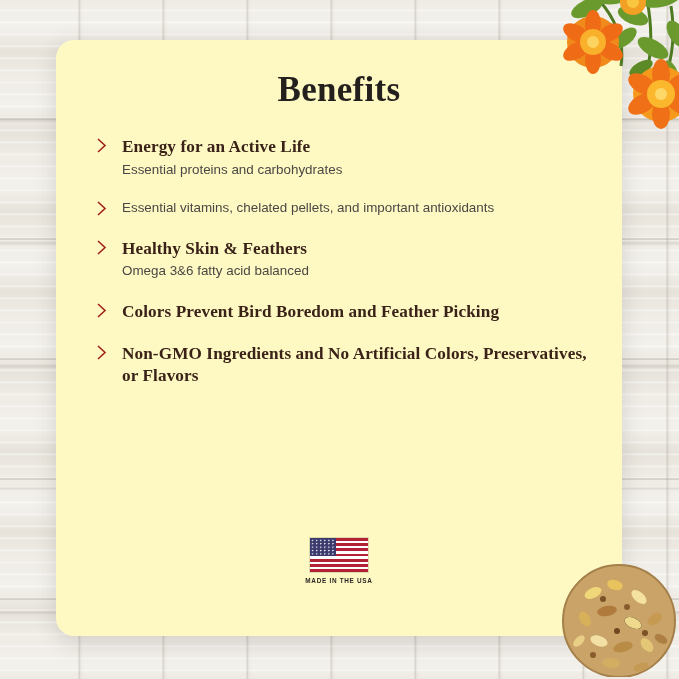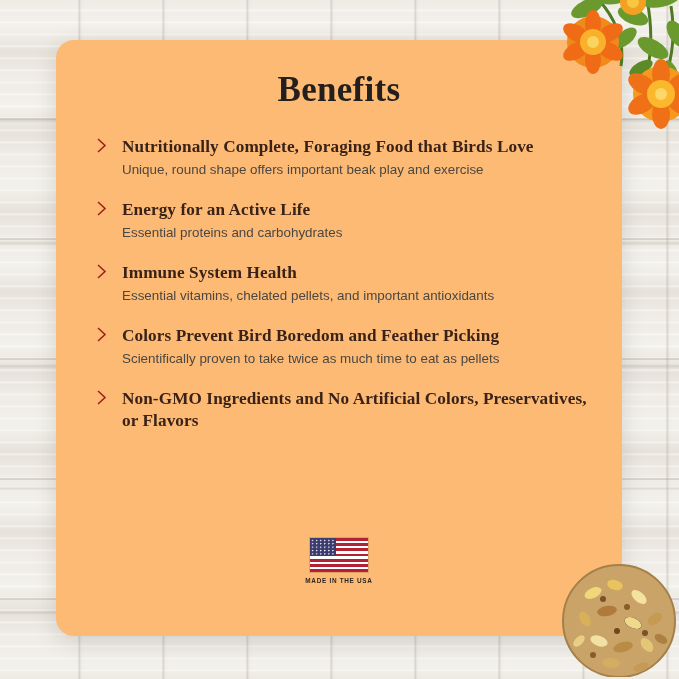--- a/index.html
+++ b/index.html
@@ -70,21 +70,21 @@
     background: rgba(150,141,129,0.30);
   }
 
   
   .card {
     position: absolute;
     left: 56px;
     top: 40px;
     width: 566px;
     height: 596px;
-    background: #fdba74;
+    background: #fef9c3;
     border-radius: 18px;
     box-shadow: 0 6px 22px rgba(80,74,66,0.18);
   }
 
   .title {
     text-align: center;
     font-family: "Liberation Serif", serif;
     font-weight: bold;
     font-size: 35px;
     color: #231f1c;
@@ -215,59 +215,57 @@
   <div class="plank-line" style="top:358px"></div>
   <div class="plank-line" style="top:478px"></div>
   <div class="plank-line" style="top:598px"></div>
 
   <div class="card">
 
     <h1 class="title">Benefits</h1>
 
     <div class="list">
 
-      <div class="item">
-        <span class="chev">
-          <svg viewBox="0 0 12 15" width="12" height="15" aria-hidden="true">
-            <path d="M2 1 L9 7.5 L2 14" fill="none" stroke="currentColor" stroke-width="1.6"></path>
-          </svg>
-        </span>
-        <p class="item-head">Nutritionally Complete, Foraging Food that Birds Love</p>
-        <p class="item-sub">Unique, round shape offers important beak play and exercise</p>
-      </div>
 
       <div class="item">
         <span class="chev">
           <svg viewBox="0 0 12 15" width="12" height="15" aria-hidden="true">
             <path d="M2 1 L9 7.5 L2 14" fill="none" stroke="currentColor" stroke-width="1.6"></path>
           </svg>
         </span>
         <p class="item-head">Energy for an Active Life</p>
         <p class="item-sub">Essential proteins and carbohydrates</p>
       </div>
 
       <div class="item">
         <span class="chev">
           <svg viewBox="0 0 12 15" width="12" height="15" aria-hidden="true">
             <path d="M2 1 L9 7.5 L2 14" fill="none" stroke="currentColor" stroke-width="1.6"></path>
           </svg>
         </span>
-        <p class="item-head">Immune System Health</p>
         <p class="item-sub">Essential vitamins, chelated pellets, and important antioxidants</p>
       </div>
 
+      <div class="item">
+        <span class="chev">
+          <svg viewBox="0 0 12 15" width="12" height="15" aria-hidden="true">
+            <path d="M2 1 L9 7.5 L2 14" fill="none" stroke="currentColor" stroke-width="1.6"></path>
+          </svg>
+        </span>
+        <p class="item-head">Healthy Skin &amp; Feathers</p>
+        <p class="item-sub">Omega 3&amp;6 fatty acid balanced</p>
+      </div>
 
       <div class="item">
         <span class="chev">
           <svg viewBox="0 0 12 15" width="12" height="15" aria-hidden="true">
             <path d="M2 1 L9 7.5 L2 14" fill="none" stroke="currentColor" stroke-width="1.6"></path>
           </svg>
         </span>
         <p class="item-head">Colors Prevent Bird Boredom and Feather Picking</p>
-        <p class="item-sub">Scientifically proven to take twice as much time to eat as pellets</p>
       </div>
 
       <div class="item">
         <span class="chev">
           <svg viewBox="0 0 12 15" width="12" height="15" aria-hidden="true">
             <path d="M2 1 L9 7.5 L2 14" fill="none" stroke="currentColor" stroke-width="1.6"></path>
           </svg>
         </span>
         <p class="item-head">Non-GMO Ingredients and No Artificial Colors, Preservatives, or Flavors</p>
       </div>

